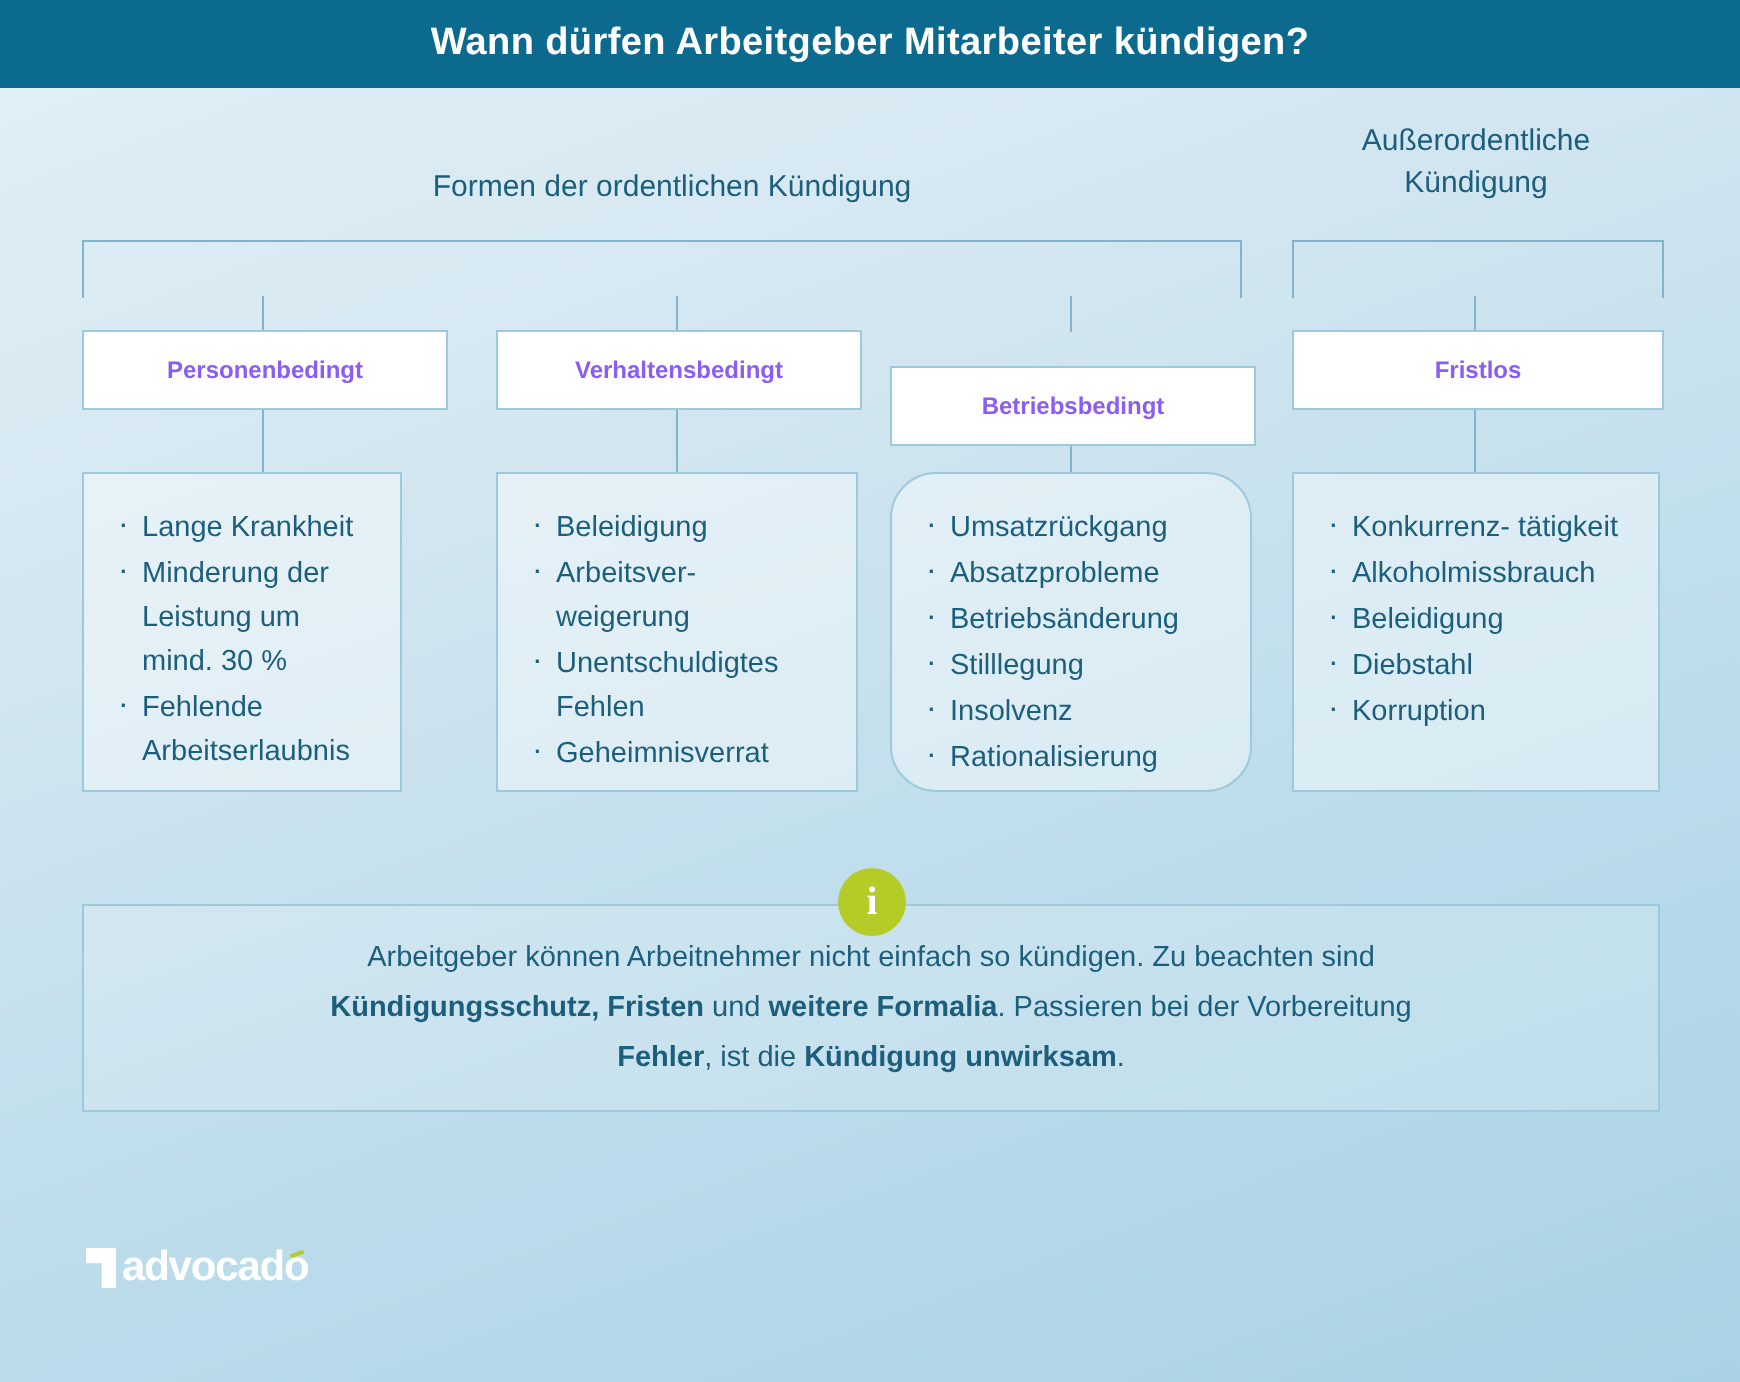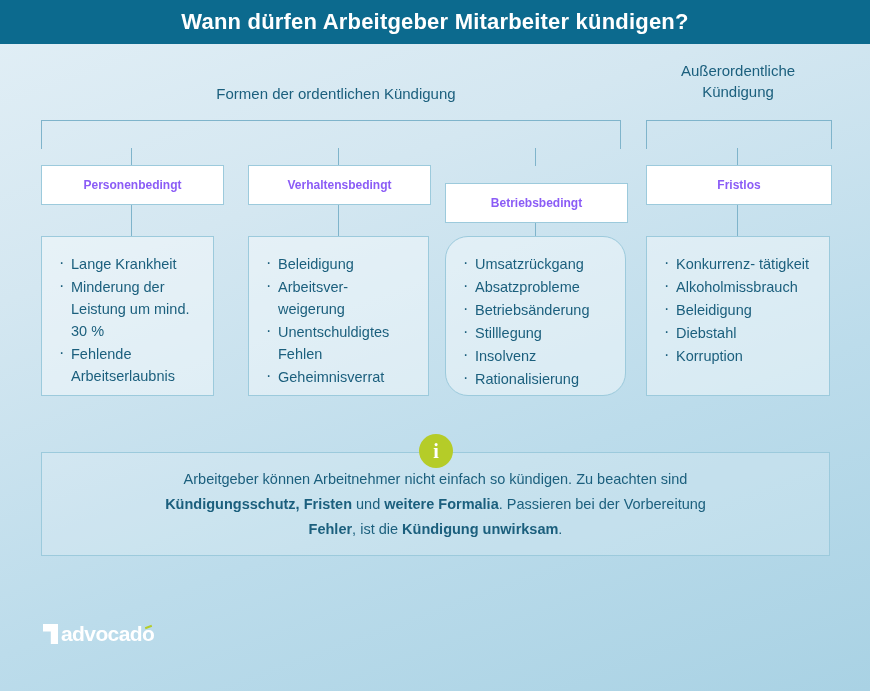--- a/index.html
+++ b/index.html
@@ -27,21 +27,21 @@
     top: 0;
     width: 870px;
     height: 44px;
     background: #0c6a8e;
     display: flex;
     align-items: center;
     justify-content: center;
   }
   .header-title {
     color: #ffffff;
-    font-size: 22px;
+    font-size: 19px;
     font-weight: bold;
     letter-spacing: 0.2px;
   }
   
   .section-heading {
     position: absolute;
     text-align: center;
     color: #1b5f7d;
     font-size: 15px;
     line-height: 21px;
@@ -213,21 +213,21 @@
   <div class="stem" style="left:338px; top:148px; height:18px;"></div>
   <div class="stem" style="left:535px; top:148px; height:18px;"></div>
   <div class="stem" style="left:737px; top:148px; height:18px;"></div>
 
   <div class="stem" style="left:131px; top:203px; height:33px;"></div>
   <div class="stem" style="left:338px; top:203px; height:33px;"></div>
   <div class="stem" style="left:535px; top:203px; height:33px;"></div>
   <div class="stem" style="left:737px; top:203px; height:33px;"></div>
 
   <div class="col-title" style="left:41px; top:165px; width:181px;">Personenbedingt</div>
-  <div class="col-body" style="left:41px; top:236px; width:173px; height:160px;">
+  <div class="col-body" style="left:41px; top:236px; width:160px; height:160px;">
     <ul>
       <li>Lange Krankheit</li>
       <li>Minderung der Leistung um mind. 30 %</li>
       <li>Fehlende Arbeitserlaubnis</li>
     </ul>
   </div>
 
   <div class="col-title" style="left:248px; top:165px; width:181px;">Verhaltensbedingt</div>
   <div class="col-body" style="left:248px; top:236px; width:181px; height:160px;">
     <ul>

